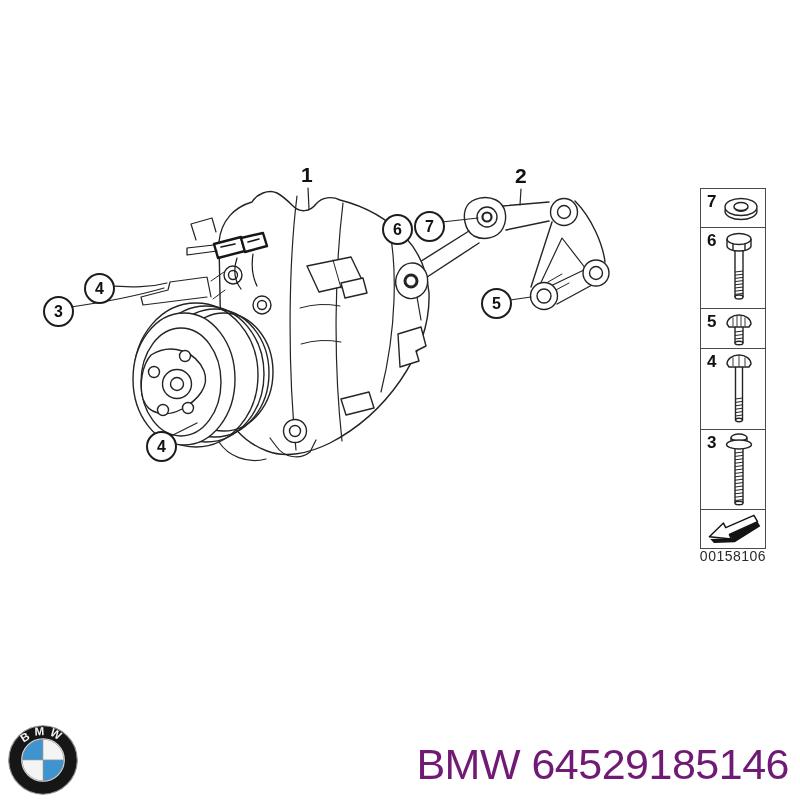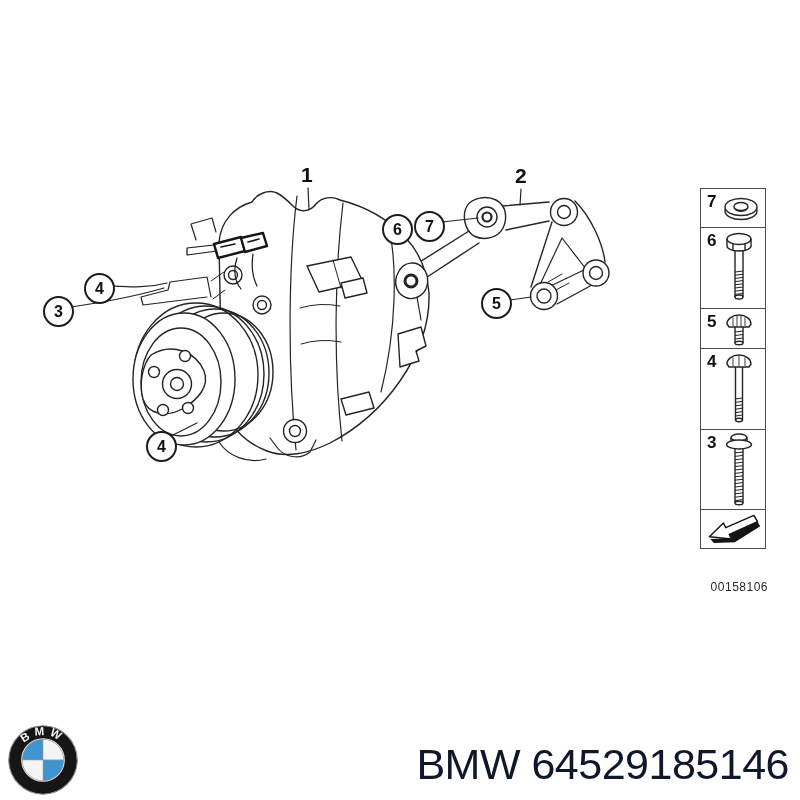--- a/index.html
+++ b/index.html
@@ -10,25 +10,25 @@
   .callout{position:absolute;width:27px;height:27px;border:2px solid #1c1c1c;border-radius:50%;
            background:#fff;display:flex;align-items:center;justify-content:center;
            font-weight:bold;font-size:16px;line-height:1;z-index:5;}
   .plain-label{position:absolute;font-weight:bold;font-size:21px;line-height:1;z-index:5;}
   
   .legend{position:absolute;left:700px;top:188px;width:64px;border:1px solid #4a4a4a;background:#fff;}
   .legend .cell{position:relative;border-bottom:1px solid #4a4a4a;}
   .legend .cell:last-child{border-bottom:none;}
   .legend .num{position:absolute;left:6px;top:3px;font-weight:bold;font-size:17px;}
   .legend .icon{position:absolute;}
-  .code{position:absolute;left:698px;top:548px;width:70px;text-align:right;
-        font-size:12px;letter-spacing:.5px;color:#2a2a2a;margin-top:32px;}
+  .code{position:absolute;left:698px;top:548px;width:70px;text-align:center;
+        font-size:14px;letter-spacing:.5px;color:#2a2a2a;}
   
   .footer-caption{position:absolute;right:11px;top:740px;font-size:43px;letter-spacing:-.5px;
-                  color:#0f172a;white-space:nowrap;z-index:5;}
+                  color:#701a75;white-space:nowrap;z-index:5;}
   .roundel{position:absolute;left:6px;top:722px;}
 </style>
 </head>
 <body>
 
 <div class="page">
 
   <svg class="line-art" width="800" height="640" viewBox="0 0 800 640" fill="none" stroke="#242424" stroke-width="1.4" stroke-linecap="round" stroke-linejoin="round">
 
     <g>

